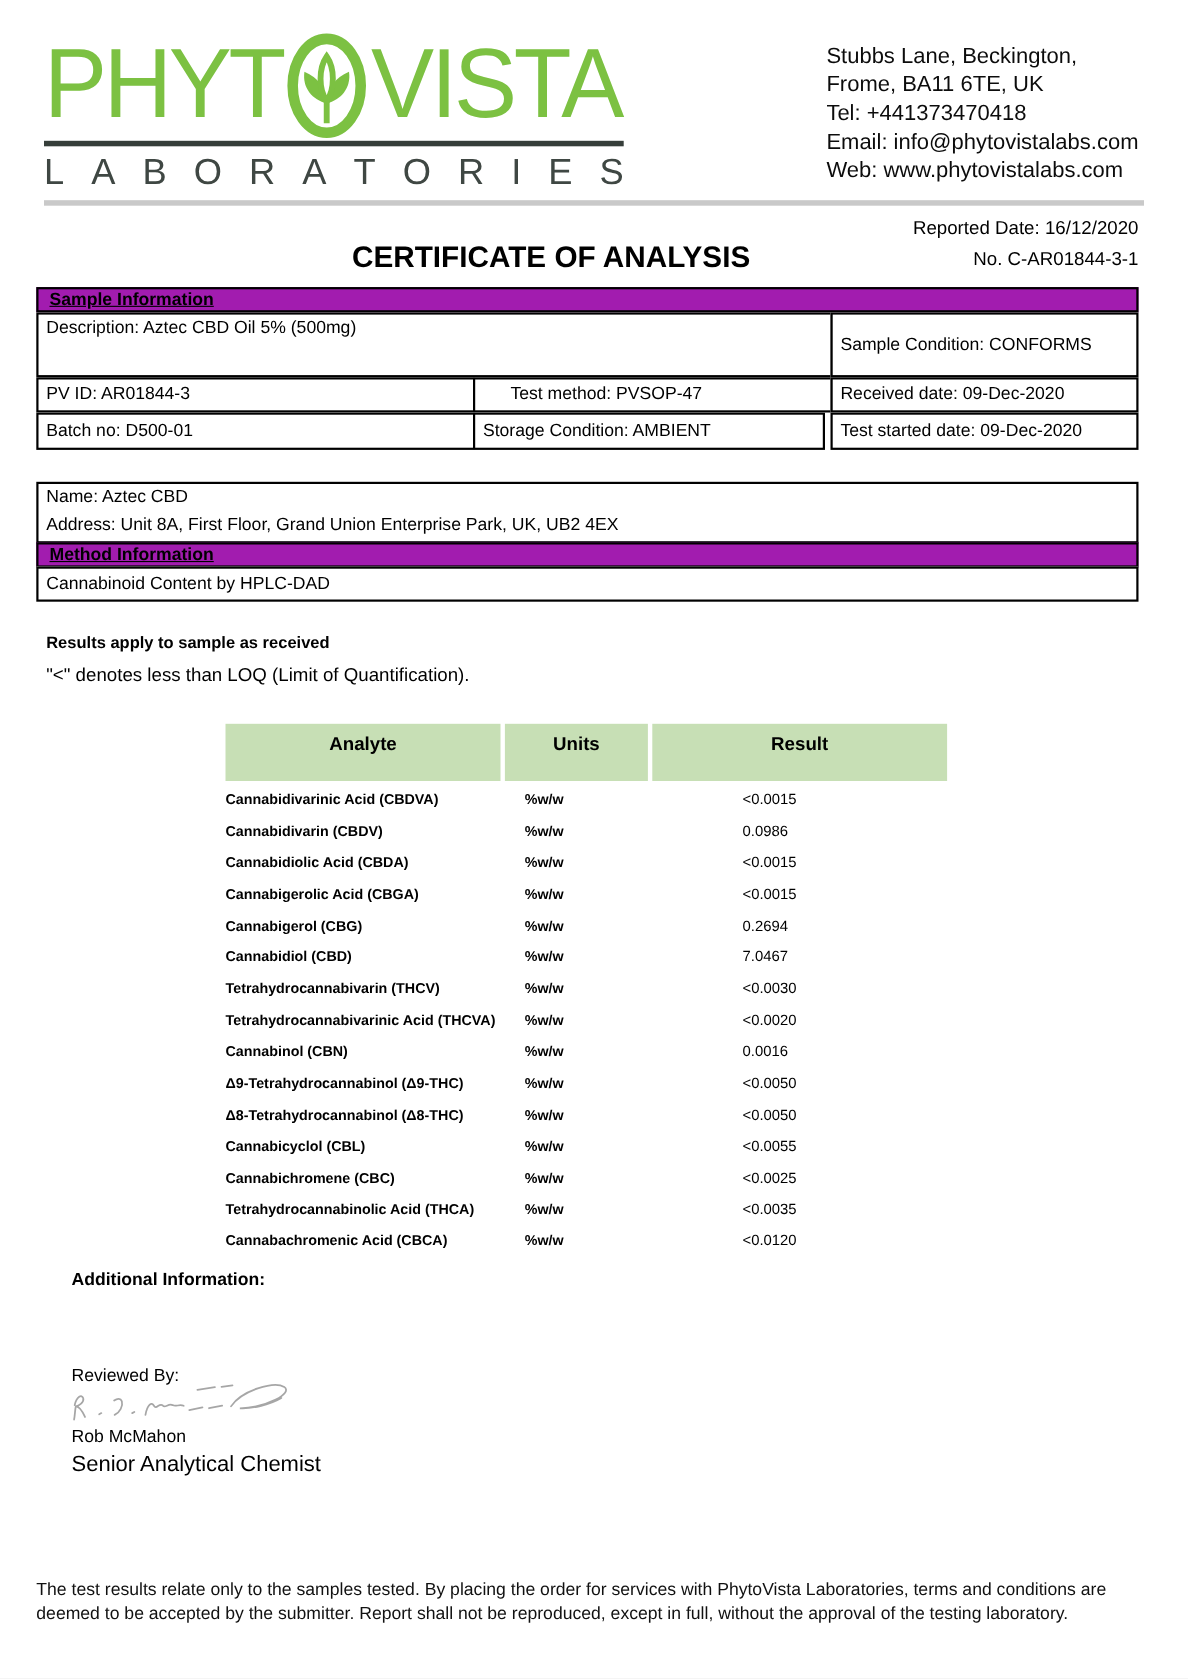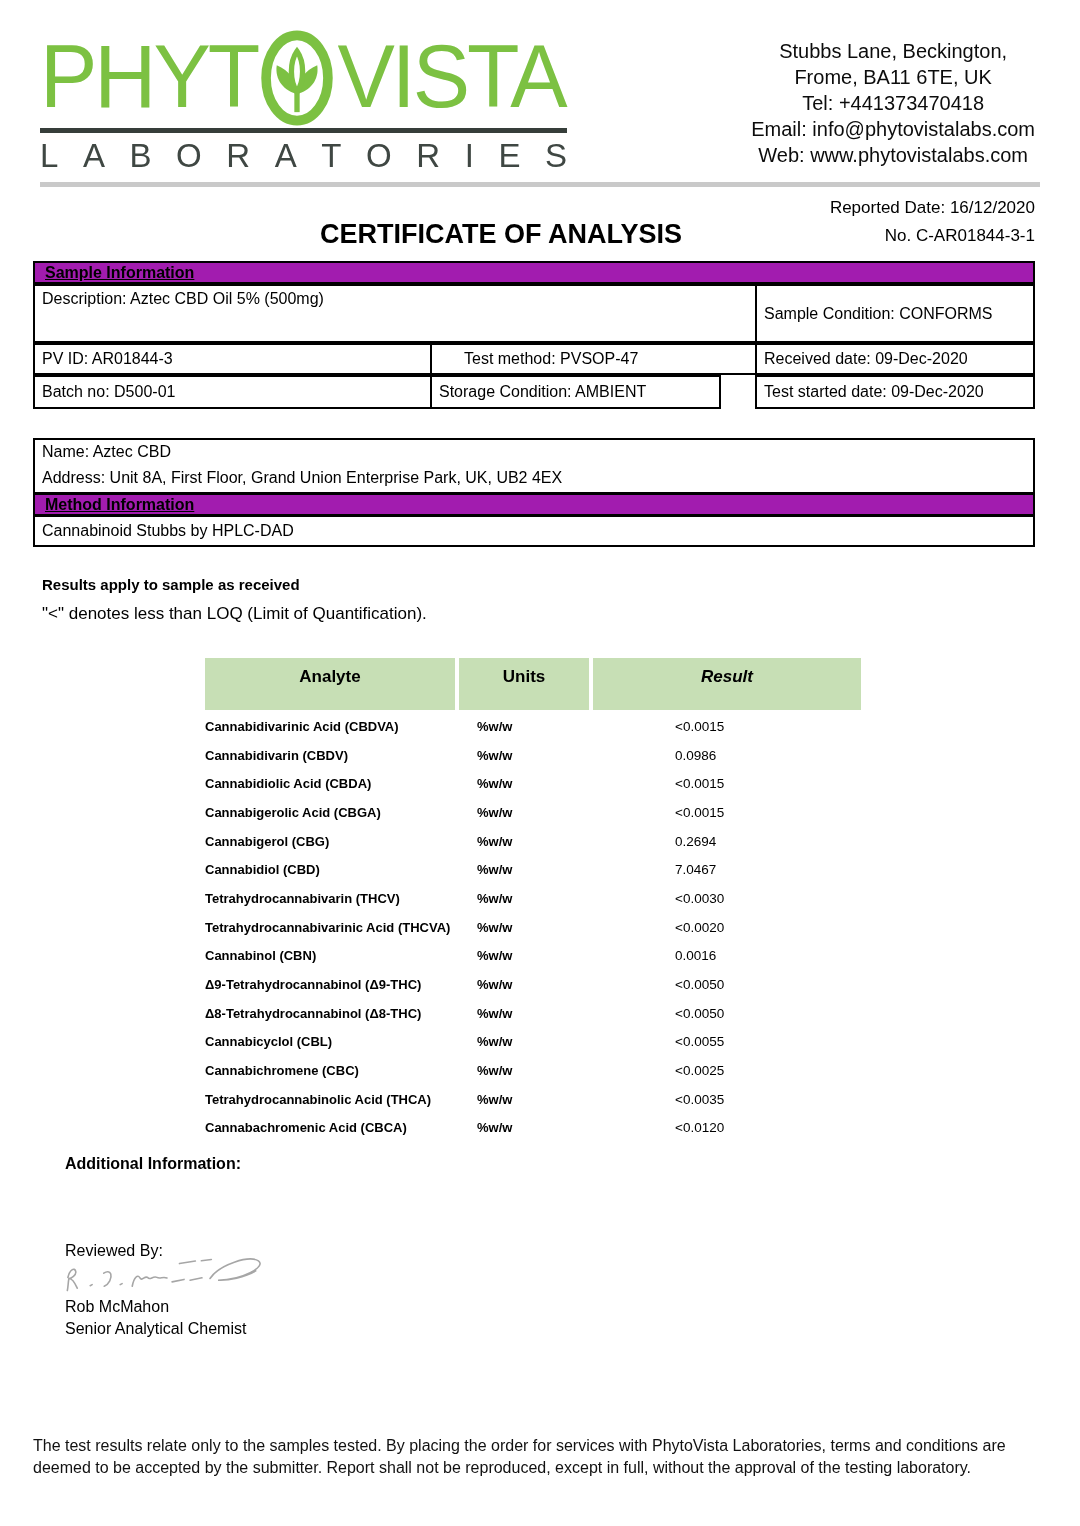--- a/index.html
+++ b/index.html
@@ -16,21 +16,21 @@
     transform:scaleY(1.04); transform-origin:bottom;
   }
   .leaf-o { width:78px; height:96px; margin:0 1px; }
   .brand-rule { height:5px; background:#363e3a; margin-top:2px; width:527px; }
   .logo-sub {
     display:flex; justify-content:space-between; width:527px; margin-top:4px;
     font-size:33px; color:#3f4743; font-weight:400;
   }
   .gray-rule { position:absolute; left:40px; top:182px; width:1000px; height:5px; background:#c9c9c9; }
   
-  .contact { position:absolute; right:45px; top:38px; text-align:center; font-size:20px; line-height:26px; color:#0c0c0c; }
+  .contact { position:absolute; right:45px; top:38px; text-align:left; font-size:20px; line-height:26px; color:#0c0c0c; }
   
   .reported { position:absolute; right:45px; top:198px; font-size:17px; }
   .coa-no   { position:absolute; right:45px; top:226px; font-size:17px; }
   .coa-title{ position:absolute; left:320px; top:219px; font-size:27px; font-weight:bold; letter-spacing:0px; }
   
   .bar {
     position:absolute; left:33px; width:1002px; height:23px;
     background:#a21caf; border:2px solid #000;
   }
   .bar span { font-size:16px; font-weight:bold; text-decoration:underline; margin-left:10px; line-height:19px; display:inline-block; }
@@ -41,32 +41,32 @@
   .note1 { position:absolute; left:42px; top:576px; font-size:15px; font-weight:bold; }
   .note2 { position:absolute; left:42px; top:604px; font-size:17px; }
   
   .rt-head { position:absolute; left:205px; top:658px; display:flex; }
   .rt-hcell {
     background:#c7dfb5; height:52px; font-size:17px; font-weight:bold;
     text-align:center; padding-top:9px;
   }
   .rt-hcell.h1 { width:250px; }
   .rt-hcell.h2 { width:130px; margin-left:4px; }
-  .rt-hcell.h3 { width:268px; margin-left:4px;font-style:italic; }
+  .rt-hcell.h3 { width:268px; margin-left:4px; }
   .rt-rows { position:absolute; left:205px; top:712px; width:670px; }
   .r-row { display:flex; align-items:center; height:28.7px; }
   .c-analyte { width:272px; font-size:13px; font-weight:bold; }
   .c-units   { width:198px; font-size:13px; font-weight:bold; }
   .c-result  { font-size:13.5px; }
   
   .addl      { position:absolute; left:65px; top:1155px; font-size:16px; font-weight:bold; }
   .reviewed  { position:absolute; left:65px; top:1242px; font-size:16px; }
   .signature { position:absolute; left:60px; top:1256px; transform:rotate(-2deg); }
   .sig-name  { position:absolute; left:65px; top:1298px; font-size:16px; }
-  .sig-title { position:absolute; left:65px; top:1320px; font-size:16px;text-align:right; }
+  .sig-title { position:absolute; left:65px; top:1320px; font-size:20px;text-align:right; }
   
   .footer { position:absolute; left:33px; top:1435px; width:1016px; font-size:16px; line-height:21.5px; color:#111; }
 </style>
 </head>
 <body>
 
 <div class="page">
 
   <div class="logo">
     <div class="brand">
@@ -114,32 +114,32 @@
     <span>Sample Information</span>
   </div>
   <div class="cell pad" style="left:33px; top:284px; width:724px; height:59px; padding-top:4px;">Description: Aztec CBD Oil 5% (500mg)</div>
   <div class="cell center pad" style="left:755px; top:284px; width:280px; height:59px;">Sample Condition: CONFORMS</div>
 
   <div class="cell center pad" style="left:33px; top:343px; width:399px; height:32px;">PV ID: AR01844-3</div>
   <div class="cell center pad" style="left:430px; top:343px; width:327px; height:32px;padding-left:32px;">Test method: PVSOP-47</div>
   <div class="cell center pad" style="left:755px; top:343px; width:280px; height:32px;">Received date: 09-Dec-2020</div>
 
   <div class="cell center pad" style="left:33px; top:375px; width:399px; height:34px;">Batch no: D500-01</div>
-  <div class="cell center pad" style="left:430px; top:375px; width:291px; height:34px;">Storage Condition: AMBIENT</div>
+  <div class="cell center pad" style="left:430px; top:375px; width:320px; height:34px;">Storage Condition: AMBIENT</div>
   <div class="cell center pad" style="left:755px; top:375px; width:280px; height:34px;">Test started date: 09-Dec-2020</div>
 
   <div class="cell pad" style="left:33px; top:438px; width:1002px; height:56px; display:flex; flex-direction:column; justify-content:space-between; padding-top:3px; padding-bottom:5px;">
     <div>Name:    Aztec CBD</div>
     <div>Address:   Unit 8A, First Floor, Grand Union Enterprise Park, UK, UB2 4EX</div>
   </div>
 
   <div class="bar" style="top:493px;">
     <span>Method Information</span>
   </div>
-  <div class="cell center pad" style="left:33px; top:515px; width:1002px; height:32px;">Cannabinoid Stubbs by HPLC-DAD</div>
+  <div class="cell center pad" style="left:33px; top:515px; width:1002px; height:32px;">Cannabinoid Content by HPLC-DAD</div>
 
   <div class="note1">Results apply to sample as received</div>
   <div class="note2">"&lt;" denotes less than LOQ (Limit of Quantification).</div>
 
   <div class="rt-head">
     <div class="rt-hcell h1">Analyte</div>
     <div class="rt-hcell h2">Units</div>
     <div class="rt-hcell h3">Result</div>
   </div>
   <div class="rt-rows" id="rt-rows">

